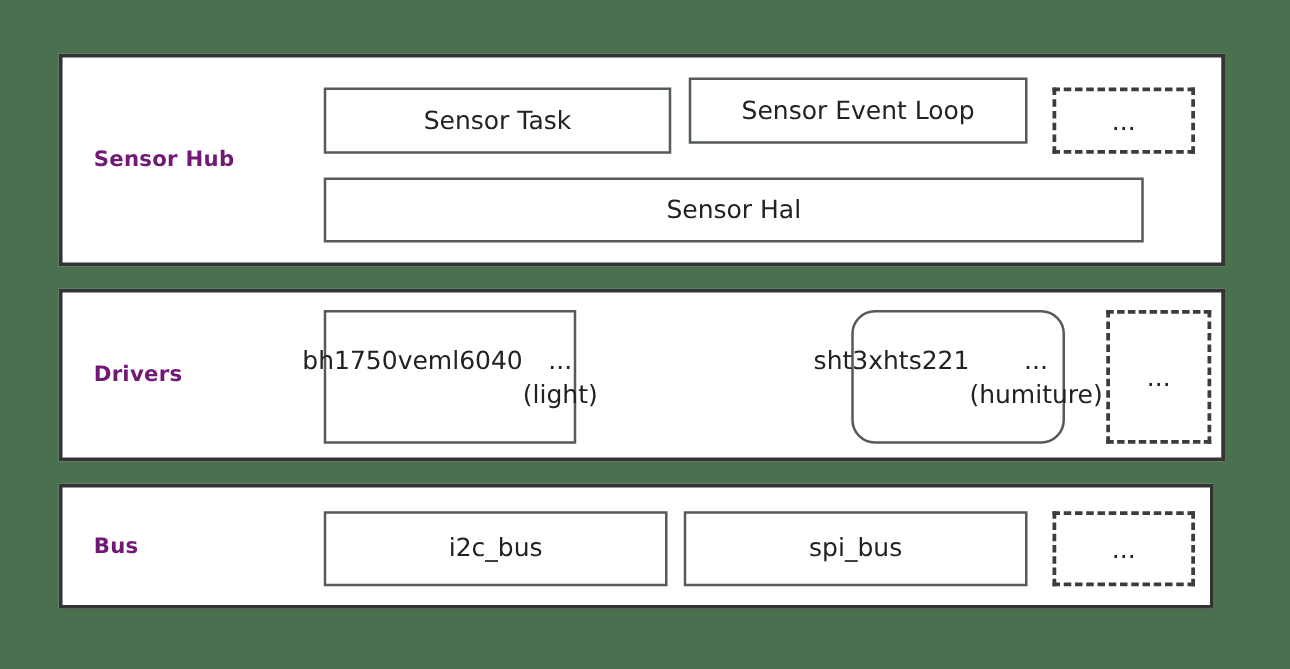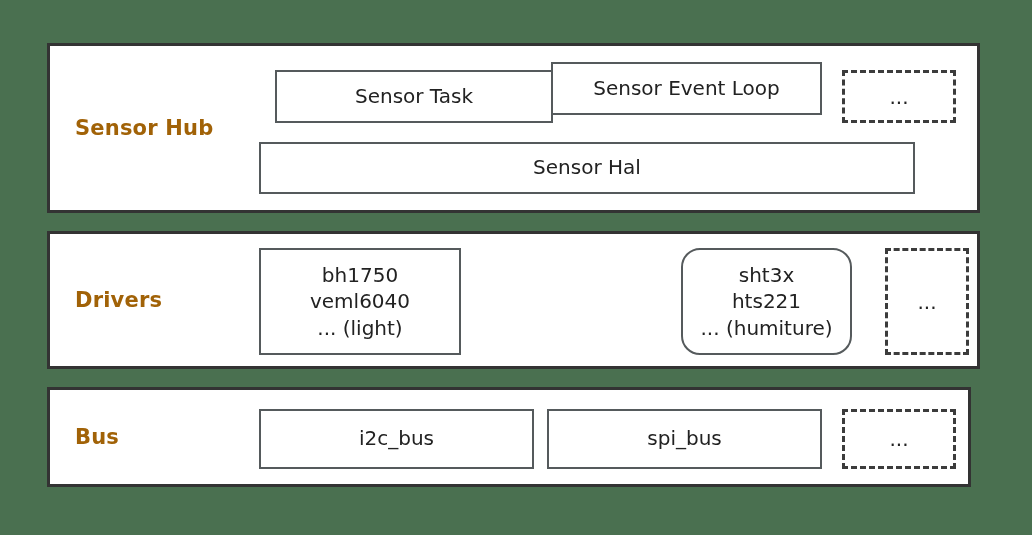--- a/index.html
+++ b/index.html
@@ -38,22 +38,22 @@
   
   .layer-title {
     position: absolute;
     left: 25px;
     top: 0;
     height: 100%;
     width: 190px;
     display: flex;
     align-items: center;
     font-weight: bold;
-    font-size: 21px;
-    color: #a16207;
+    font-size: 17px;
+    color: #701a75;
     letter-spacing: 0.2px;
     box-sizing: border-box;
   }
 
   
   .box {
     position: absolute;
     background: #ffffff;
     border: 2px solid #555a5c;
     box-sizing: border-box;
@@ -75,29 +75,28 @@
     display: flex;
     align-items: center;
     justify-content: center;
     font-size: 20px;
     color: #222222;
   }
 
   
   .box .stack {
     display: flex;
-    flex-direction: column;
-    align-items: center;
+    flex-direction: row;
     justify-content: center;
     line-height: 1.32;
   }
   .box .stack > span { display: block; }
 
   
-  .b-sensor-task        { left: 209px; top: 24px;  width: 278px; height: 53px; margin-left: 16px; }
+  .b-sensor-task        { left: 209px; top: 24px;  width: 278px; height: 53px; }
   .b-sensor-event-loop  { left: 501px; top: 16px;  width: 271px; height: 53px; }
   .b-hub-more           { left: 792px; top: 24px;  width: 114px; height: 53px; }
   .b-sensor-hal         { left: 209px; top: 96px;  width: 656px; height: 52px; }
 
   
   .b-drv-light    { left: 209px; top: 14px; width: 202px; height: 107px; }
   .b-drv-imu      { left: 420px; top: 14px; width: 203px; height: 107px; }
   .b-drv-humiture { left: 631px; top: 14px; width: 171px; height: 107px; border-radius: 19px; }
   .b-drv-more     { left: 835px; top: 14px; width: 84px;  height: 107px; }
 

